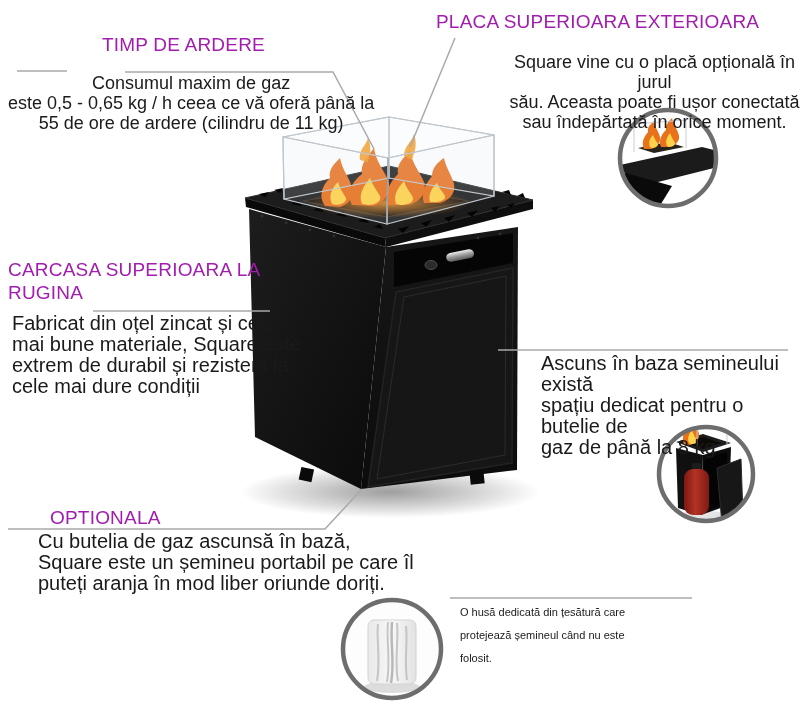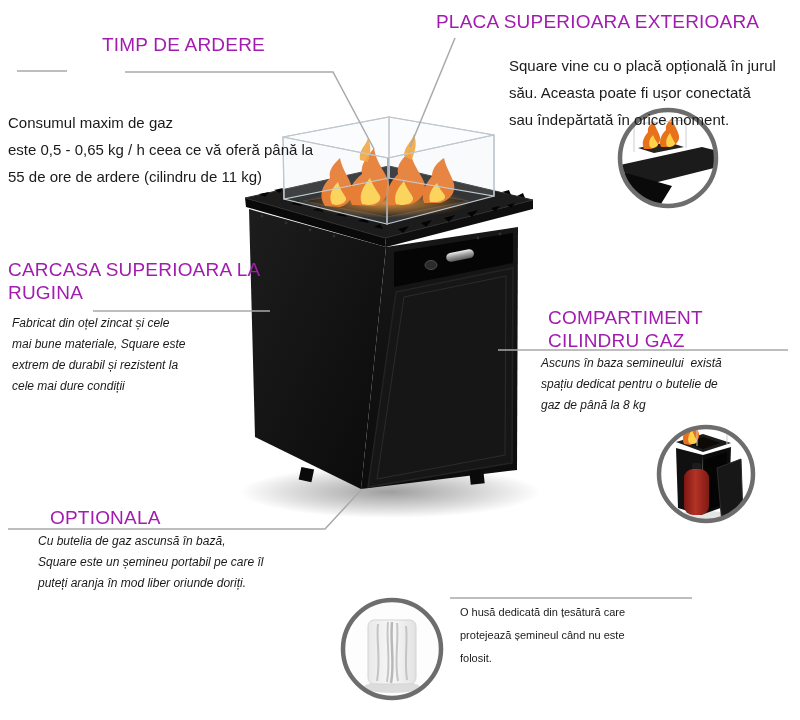--- a/index.html
+++ b/index.html
@@ -1,26 +1,26 @@
 <!DOCTYPE html>
 <html><head>
 <meta charset="utf-8">
 <style>
   html,body{margin:0;padding:0;background:#ffffff;}
   .stage{position:relative;width:800px;height:720px;background:#ffffff;overflow:hidden;
          font-family:"Liberation Sans",sans-serif;}
   .scene{position:absolute;left:0;top:0;width:800px;height:720px;}
   .t{position:absolute;white-space:pre-wrap;color:#1a1a1a;}
   .h{font-size:19px;line-height:23px;letter-spacing:.2px;color:#a21caf;}
-  .b15{font-size:15px;line-height:27px;}
-  .b16{font-size:12px;line-height:21px;font-style:italic;}
+  .b15{font-size:18px;line-height:20px;text-align:center;}
+  .b16{font-size:20px;line-height:21px;}
   .b17{font-size:11px;line-height:23px;}
   
   #t-timp-title{left:102px;top:33px;}
-  #t-timp-body{left:8px;top:73px;margin-top:36px;}
+  #t-timp-body{left:8px;top:73px;}
   #t-placa-title{left:436px;top:10px;}
   #t-placa-body{left:509px;top:52px;}
   #t-carcasa-title{left:8px;top:258px;}
   #t-carcasa-body{left:12px;top:313px;}
   #t-comp-title{left:548px;top:306px;}
   #t-comp-body{left:541px;top:353px;}
   #t-portabil-title{left:50px;top:506px;}
   #t-portabil-body{left:38px;top:531px;}
   #t-husa-title{left:492px;top:571px;}
   #t-husa-body{left:460px;top:601px;}
@@ -231,22 +231,20 @@
 său. Aceasta poate fi ușor conectată
 sau îndepărtată în orice moment.</div>
 
   <div id="t-carcasa-title" class="t h">CARCASA SUPERIOARA LA
 RUGINA</div>
   <div id="t-carcasa-body" class="t b16">Fabricat din oțel zincat și cele
 mai bune materiale, Square este
 extrem de durabil și rezistent la
 cele mai dure condiții</div>
 
-  <div id="t-comp-title" class="t h">COMPARTIMENT
-CILINDRU GAZ</div>
   <div id="t-comp-body" class="t b16">Ascuns în baza semineului  există
 spațiu dedicat pentru o butelie de
 gaz de până la 8 kg</div>
 
   <div id="t-portabil-title" class="t h">OPTIONALA</div>
   <div id="t-portabil-body" class="t b16">Cu butelia de gaz ascunsă în bază,
 Square este un șemineu portabil pe care îl
 puteți aranja în mod liber oriunde doriți.</div>
 
   <div id="t-husa-body" class="t b17">O husă dedicată din țesătură care

